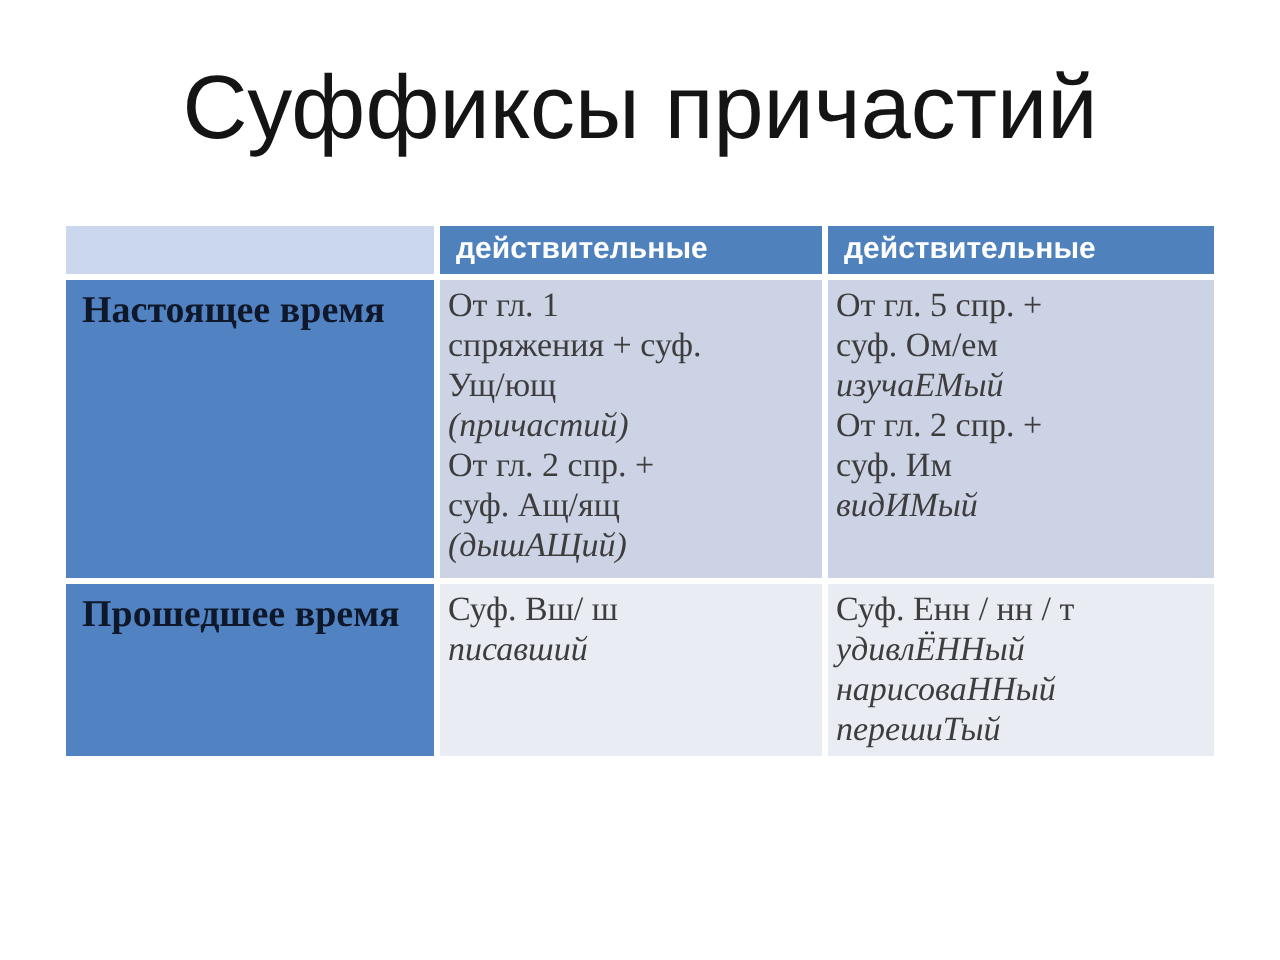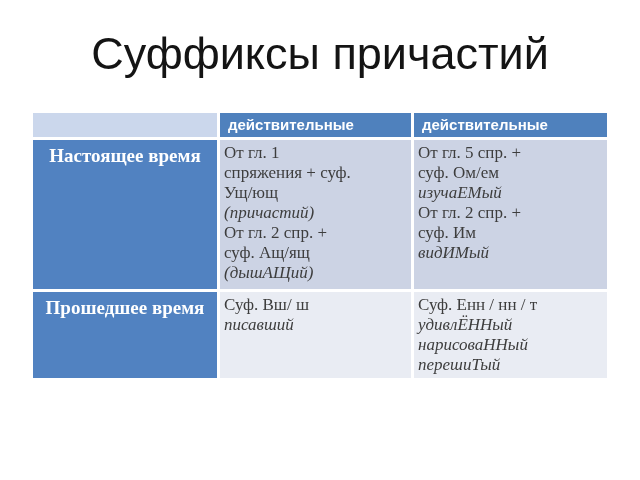--- a/index.html
+++ b/index.html
@@ -40,25 +40,25 @@
     font-size: 15px;
     font-weight: bold;
     text-align: left;
     vertical-align: middle;
     height: 20px;
     padding: 1px 20px 3px 8px;
     white-space: nowrap;
   }
   .rowlabel {
     background: var(--label-blue, #5182c1);
-    color: #ffffff;
+    color: #0f172a;
     font-family: "Liberation Serif", serif;
     font-size: 19px;
     font-weight: bold;
-    text-align: center;
+    text-align: left;
     vertical-align: top;
     line-height: 23px;
     padding: 4px 8px;
     width: 168px;
   }
   td.cell {
     vertical-align: top;
     padding: 3px 4px;
     font-size: 17px;
     line-height: 20px;

